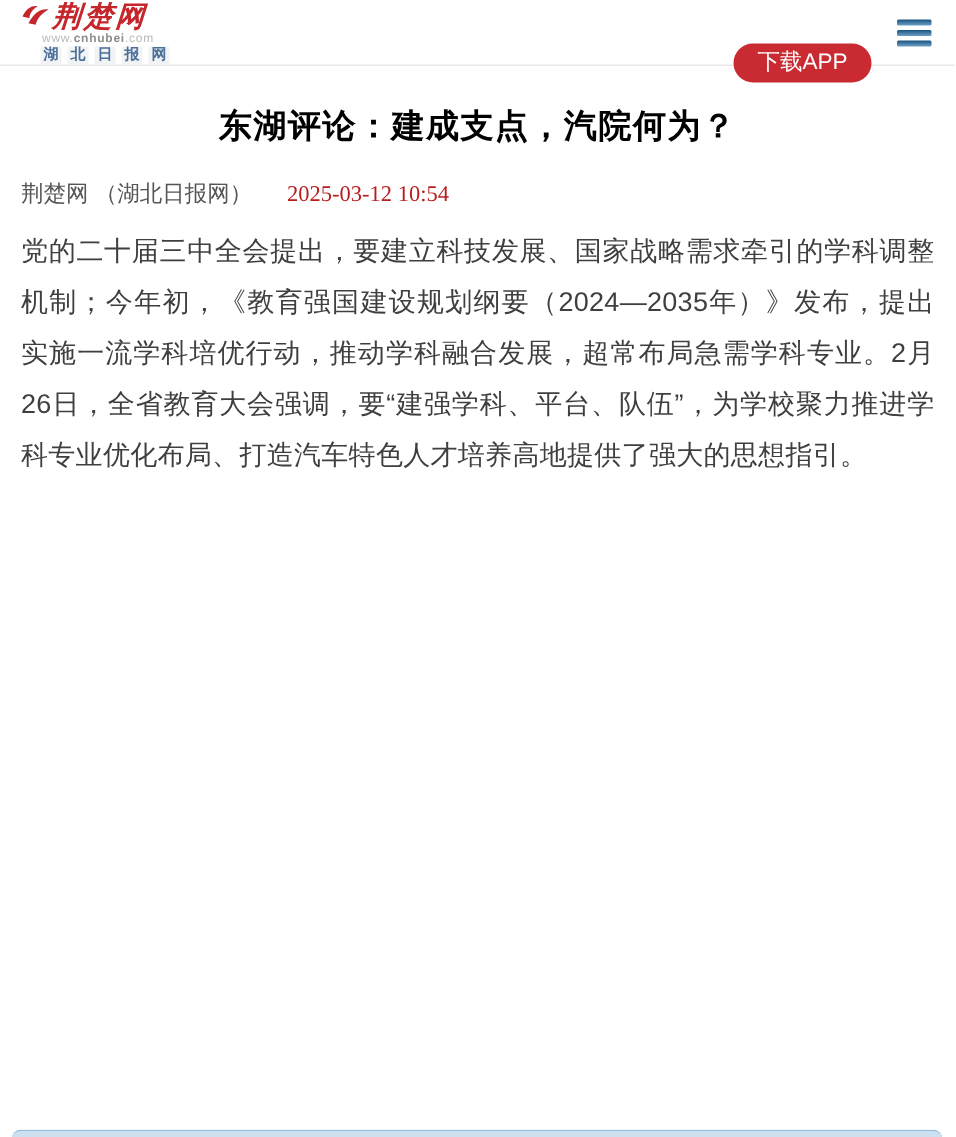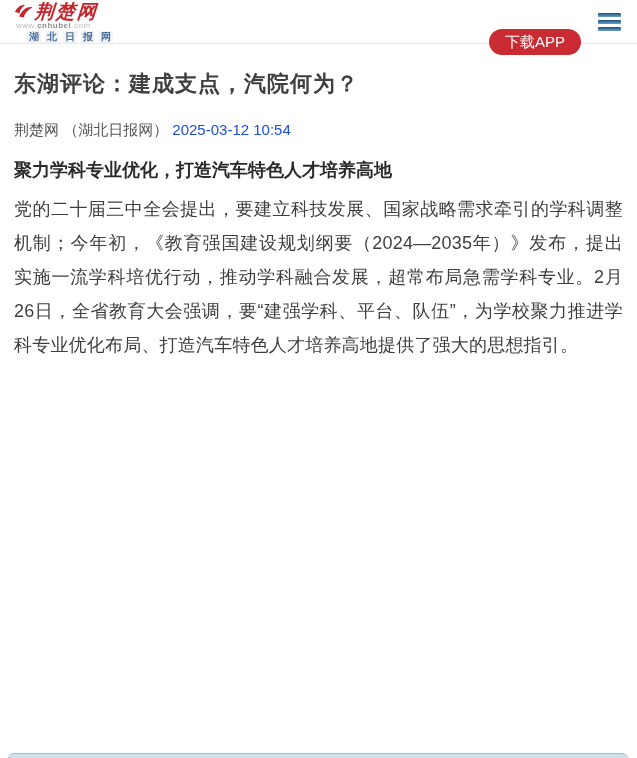--- a/index.html
+++ b/index.html
@@ -28,21 +28,21 @@
   .logo-top { display: flex; align-items: flex-end; gap: 2px; }
   .logo-brand {
     font-family: "DejaVu Serif", serif;
     font-style: italic;
     font-weight: bold;
     font-size: 19px;
     color: #c5262c;
     letter-spacing: 2px;
     transform: skewX(-4deg);
   }
-  .logo-url { font-size: 8px; color: #b9b9b9; margin: 1px 0 1px 2px; letter-spacing: 0.5px; }
+  .logo-url { font-size: 8px; color: #b9b9b9; margin: 1px 0 1px 14px; letter-spacing: 0.5px; }
   .logo-url .mid { color: #8d8d8d; font-weight: bold; }
   .logo-paper { display: flex; gap: 4px; margin-left: 13px; }
   .logo-paper span {
     font-size: 10px;
     font-weight: bold;
     color: #4c6f9b;
     background: #f1f3f5;
     padding: 1px 2px;
     border-radius: 1px;
   }
@@ -69,25 +69,26 @@
     background: linear-gradient(#18537f, #6d9ec6);
   }
 
   
   .article { padding: 0 14px; }
   .article-title {
     margin-top: 26px;
     font-size: 22px;
     line-height: 28px;
     font-weight: bold;
-    color: #404040;
+    color: #000000;
     letter-spacing: 1px;
+    text-align: center;
   }
   .byline { margin-top: 22px; font-size: 15px; line-height: 20px; color: #555555; }
-  .byline .date { color: #1d4ed8; margin-left: 0; }
+  .byline .date { color: #b91c1c; margin-left: 19px; font-family: Liberation Serif, serif; }
   .article p {
     font-size: 18px;
     line-height: 34px;
     color: #3f3f3f;
     text-align: justify;
     letter-spacing: 0.2px;
   }
   .p-first { margin-top: 28px; }
   .p-next  { margin-top: 6px; }
   .section-heading {
@@ -148,20 +149,19 @@
 
   <main class="article">
     <h1 class="article-title">东湖评论：建成支点，汽院何为？</h1>
 
     <div class="byline">
       <span>荆楚网 （湖北日报网）</span>
       <span class="date">2025-03-12 10:54</span>
     </div>
 
 
-    <h2 class="section-heading">聚力学科专业优化，打造汽车特色人才培养高地</h2>
 
     <p class="p-section">党的二十届三中全会提出，要建立科技发展、国家战略需求牵引的学科调整机制；今年初，《教育强国建设规划纲要（2024—2035年）》发布，提出实施一流学科培优行动，推动学科融合发展，超常布局急需学科专业。2月26日，全省教育大会强调，要“建强学科、平台、队伍”，为学校聚力推进学科专业优化布局、打造汽车特色人才培养高地提供了强大的思想指引。</p>
   </main>
 
   <div class="bottom-bar"></div>
 
 </div>
 
 </body></html>

